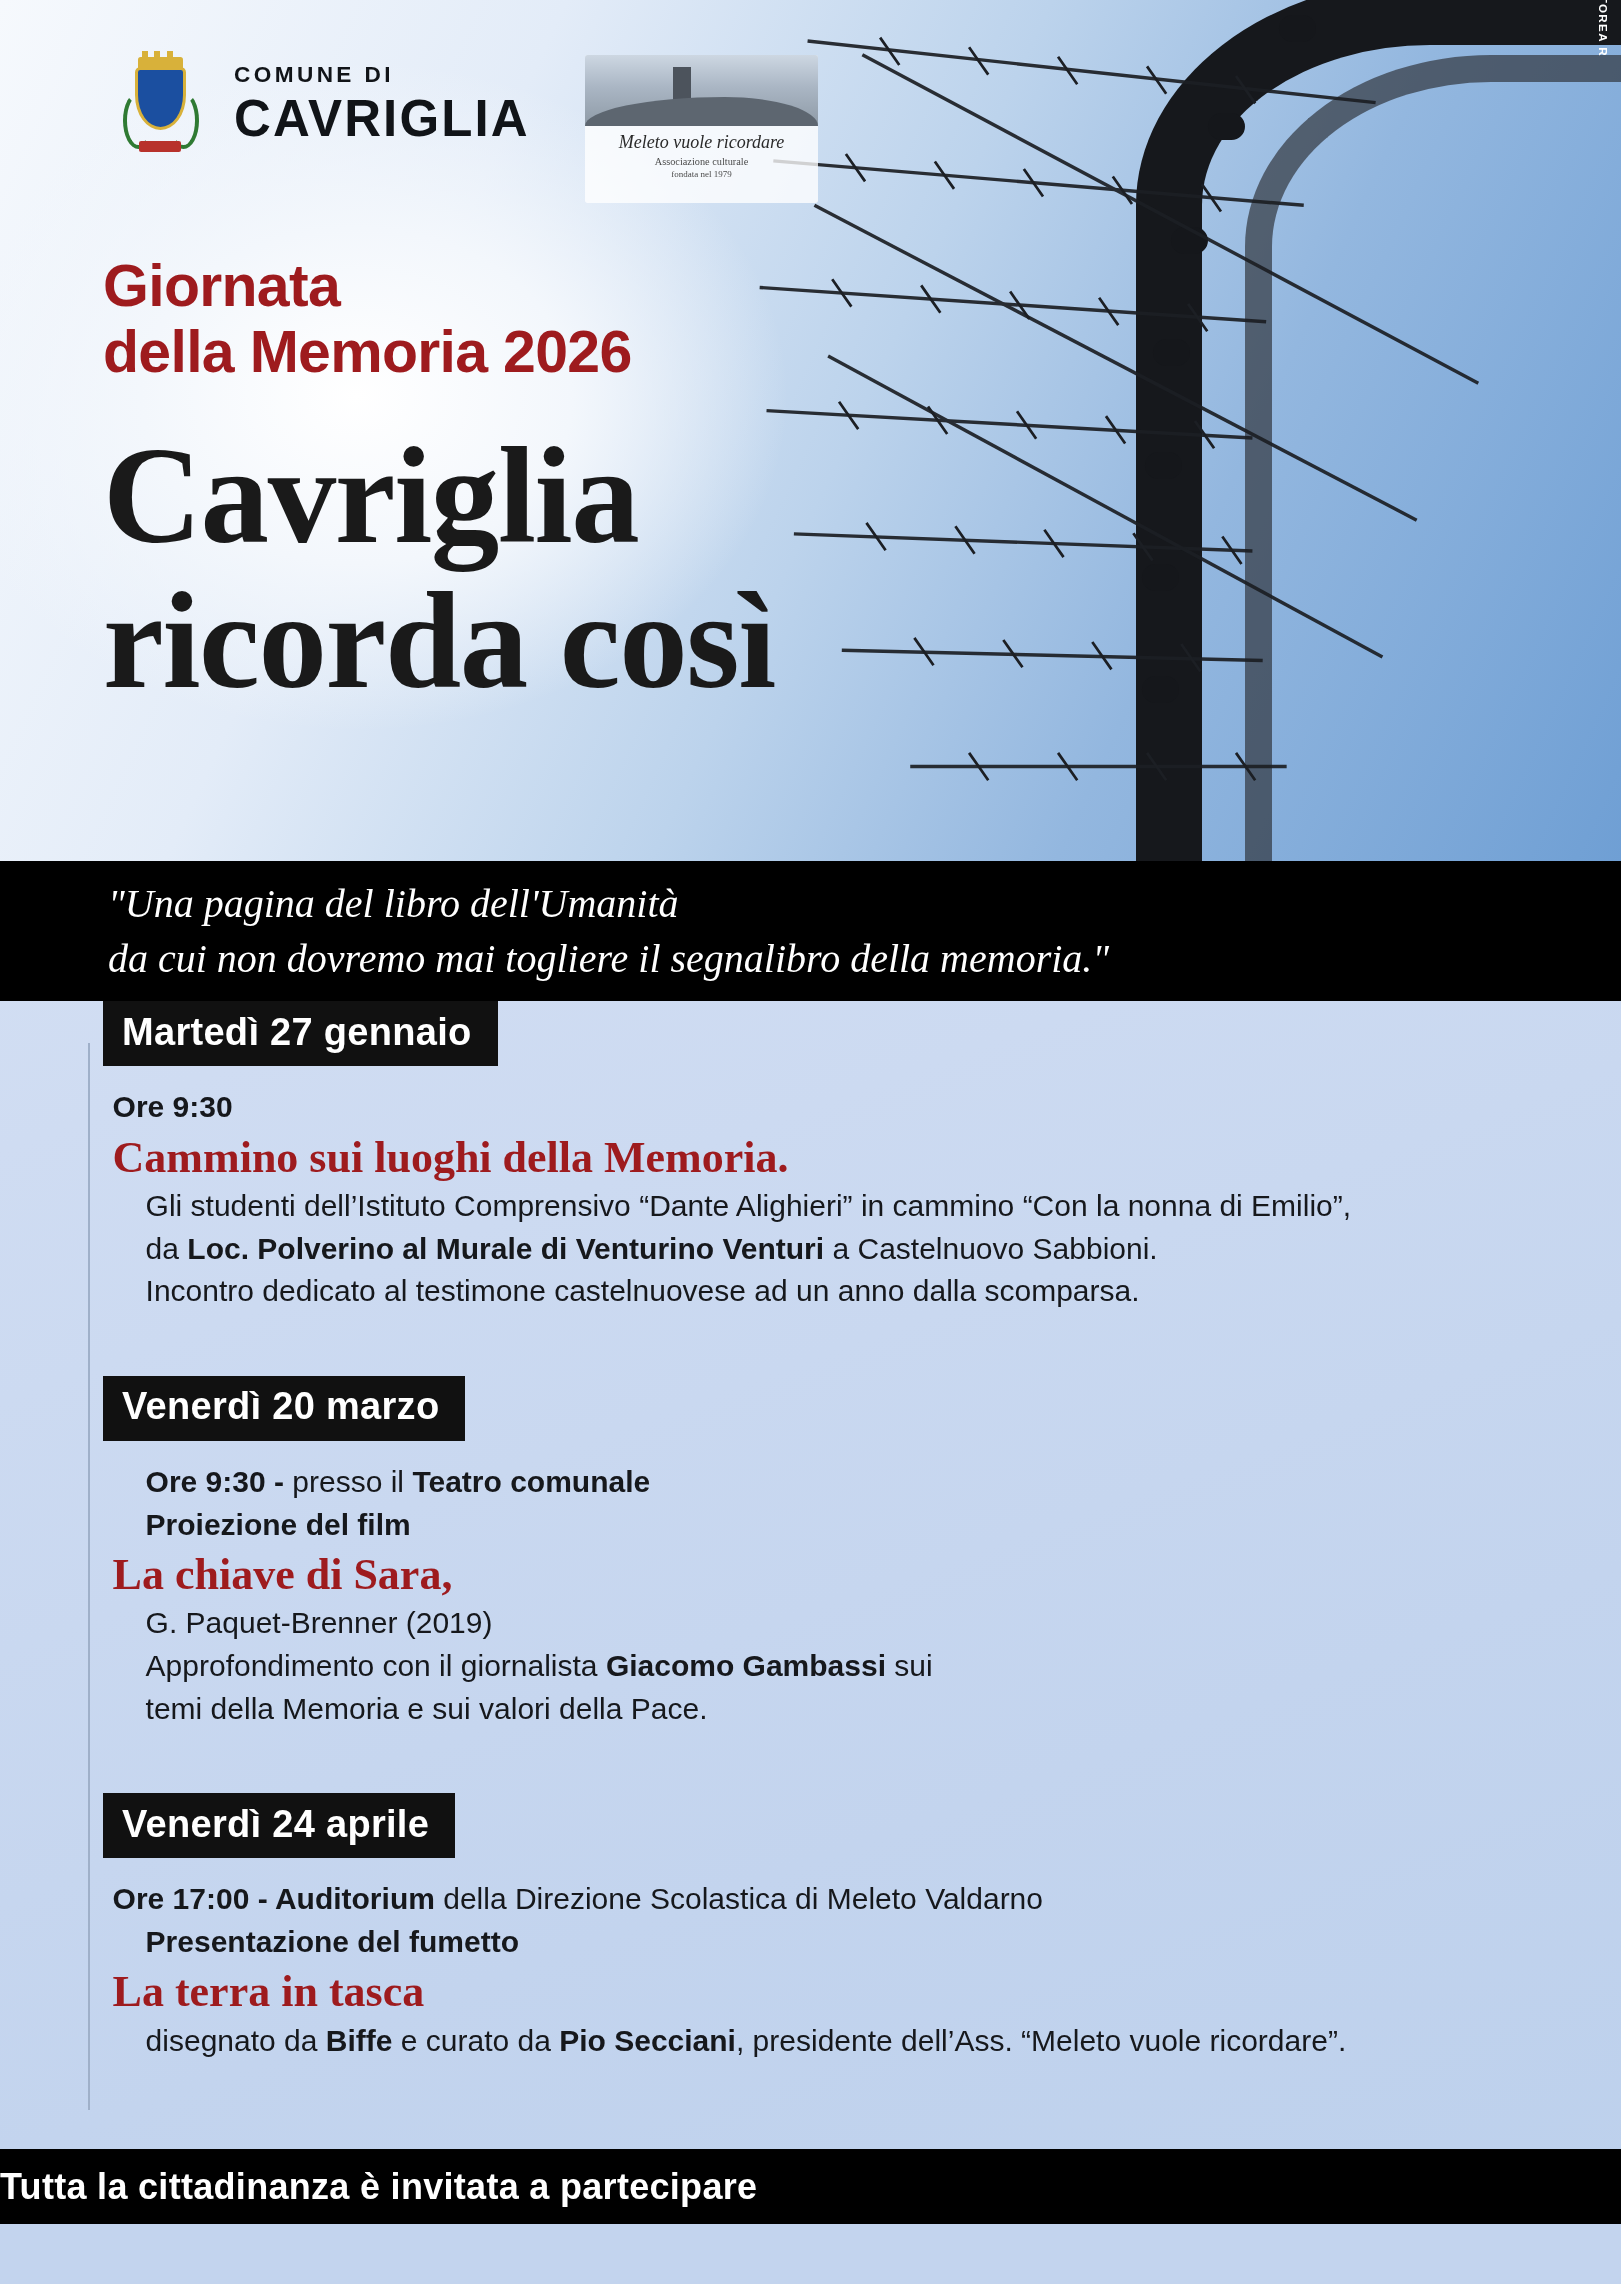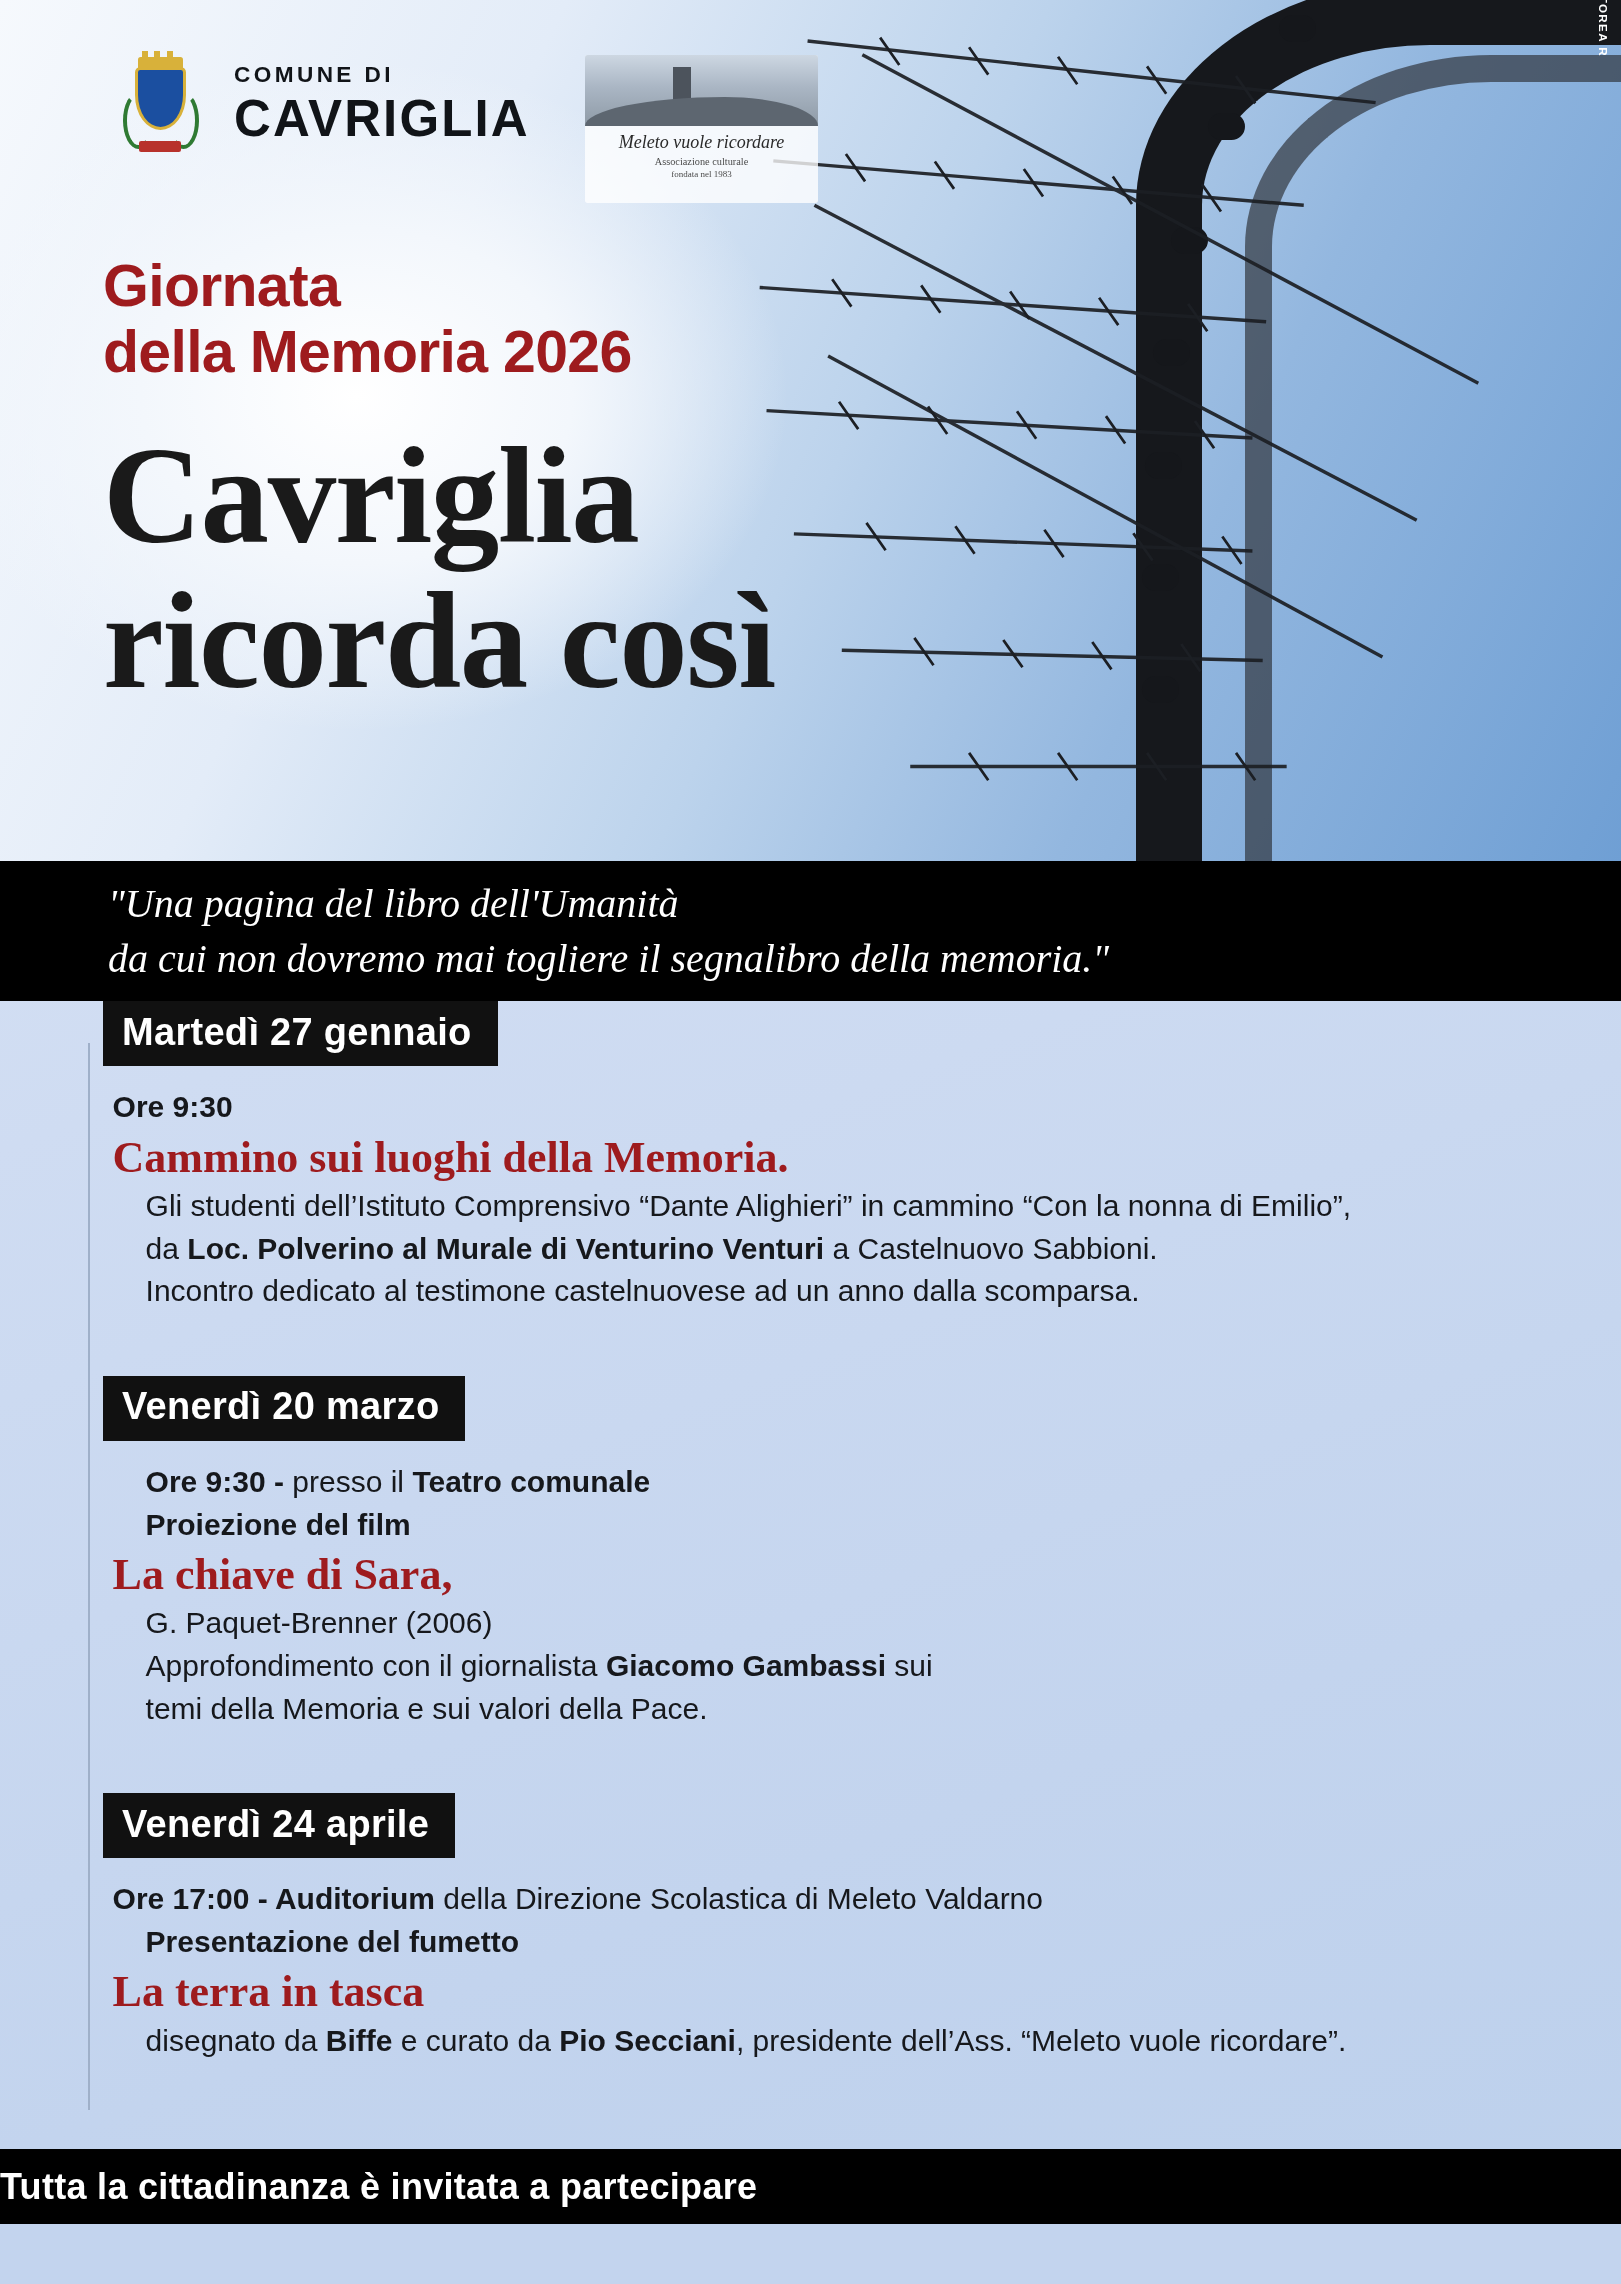--- a/index.html
+++ b/index.html
@@ -399,21 +399,21 @@
       </div>
     </div>
 
     <div class="assoc-logo">
       <div class="assoc-photo">
         <div class="tower"></div>
         <div class="hill"></div>
       </div>
       <div class="assoc-name">Meleto vuole ricordare</div>
       <div class="assoc-sub">Associazione culturale</div>
-      <div class="assoc-sub2">fondata nel 1983</div>
+      <div class="assoc-sub2">fondata nel 1979</div>
     </div>
 
     <div class="settore">SETTOREA R</div>
 
     <div class="kicker">
       <div>Giornata</div>
       <div>della Memoria 2026</div>
     </div>
 
     <div class="title">
@@ -442,21 +442,21 @@
     </div>
 
     <div class="gap-day"></div>
 
     <div class="day">
       <div class="day-chip">Venerdì 20 marzo</div>
       <div class="day-body">
         <div class="line indent"><b>Ore 9:30 - </b><span>presso il </span><b>Teatro comunale</b></div>
         <div class="line bold indent">Proiezione del film</div>
         <div class="red-title indent">La chiave di Sara,</div>
-        <div class="line indent">G. Paquet-Brenner (2006)</div>
+        <div class="line indent">G. Paquet-Brenner (2019)</div>
         <div class="line indent"><span>Approfondimento con il giornalista </span><b>Giacomo Gambassi</b><span> sui</span></div>
         <div class="line indent">temi della Memoria e sui valori della Pace.</div>
       </div>
     </div>
 
     <div class="gap-day"></div>
 
     <div class="day">
       <div class="day-chip">Venerdì 24 aprile</div>
       <div class="day-body">

